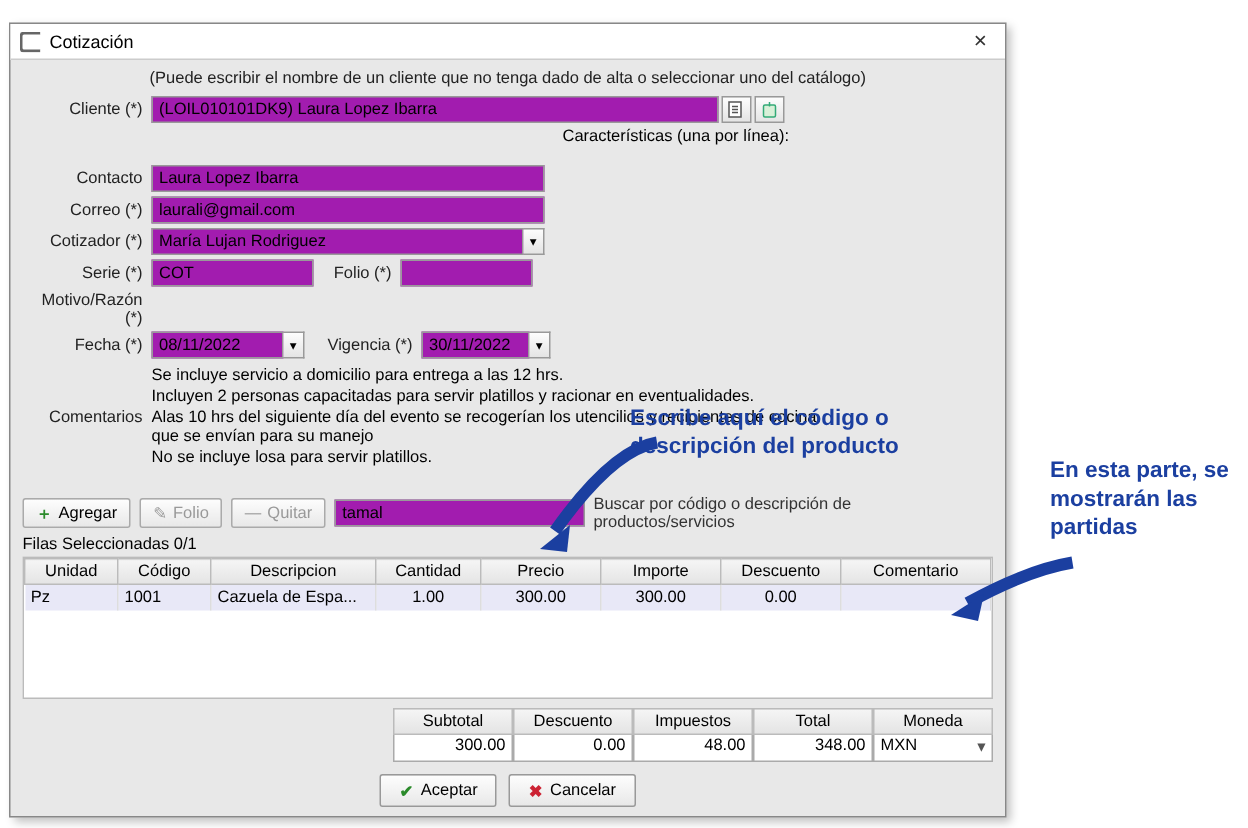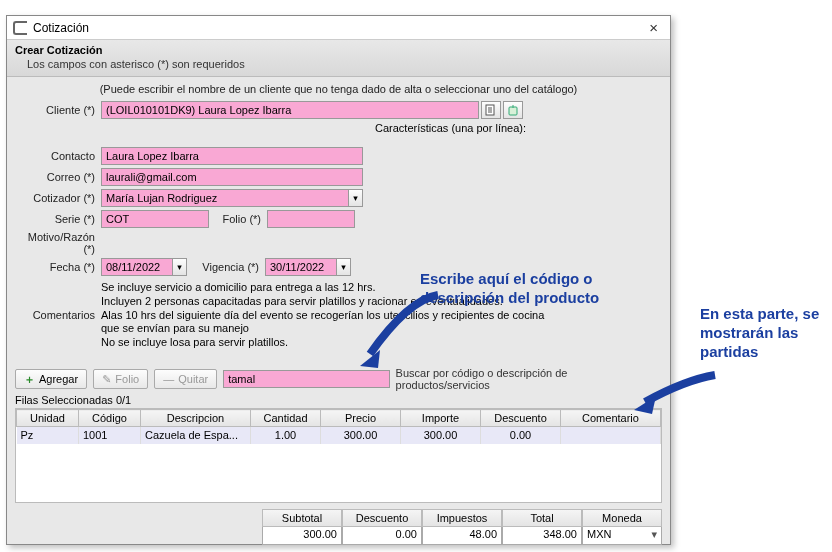--- a/index.html
+++ b/index.html
@@ -50,21 +50,21 @@
     }
     .form-row {
       display: flex; align-items: center;
       margin-bottom: 3px;
     }
     .lbl {
       width: 86px; text-align: right; padding-right: 6px;
       font-size: 11px; color:#222;
     }
     input.field, select.field, textarea.field {
-      background: #f9a8d4; border: 1px solid #999;
+      background: #a21caf; border: 1px solid #999;
       height: 18px; padding: 1px 4px;
       font-family: inherit; font-size: 11px;
     }
     .picker-btn {
       width: 20px; height: 18px;
       background: linear-gradient(#fdfdfd,#e4e4e4);
       border: 1px solid #999;
       display: inline-flex; align-items:center; justify-content:center;
       margin-left: 2px; font-size: 10px;
     }
@@ -156,24 +156,20 @@
 </head>
 <body>
 
 <div class="window">
   <div class="titlebar">
     <span class="icon-c"></span>
     <span class="title">Cotización</span>
     <span class="close-btn">×</span>
   </div>
 
-  <div class="header-band">
-    <div class="h1">Crear Cotización</div>
-    <div class="h2">Los campos con asterisco (*) son requeridos</div>
-  </div>
 
   <div class="content">
     <div class="hint">(Puede escribir el nombre de un cliente que no tenga dado de alta o seleccionar uno del catálogo)</div>
 
     <div class="form-row">
       <div class="lbl">Cliente (*)</div>
       <input class="field cliente-input" value="(LOIL010101DK9) Laura Lopez Ibarra" style="">
       <span class="picker-btn">
         <svg width="12" height="12" viewBox="0 0 12 12">
             <rect x="1" y="1" width="8" height="10" fill="#fff" stroke="#555"></rect>
@@ -208,21 +204,21 @@
           <input class="field" style="width: 108px;" value="COT">
           <div class="lbl mini-lbl" style="width:58px;text-align:right">Folio (*)</div>
           <input class="field" style="width: 88px;" value="">
         </div>
         <div class="form-row">
           <div class="lbl">Motivo/Razón (*)</div>
         </div>
         <div class="form-row">
           <div class="lbl">Fecha (*)</div>
           <div class="date-wrap">
-            <input class="field" style="width: 72px;" value="08/11/2022">
+            <input class="field" style="width: 88px;" value="08/11/2022">
             <span class="chevron">▾</span>
           </div>
           <div class="lbl mini-lbl" style="width:78px;text-align:right">Vigencia (*)</div>
           <div class="date-wrap">
             <input class="field" style="width: 72px;" value="30/11/2022">
             <span class="chevron">▾</span>
           </div>
         </div>
       </div>
 

